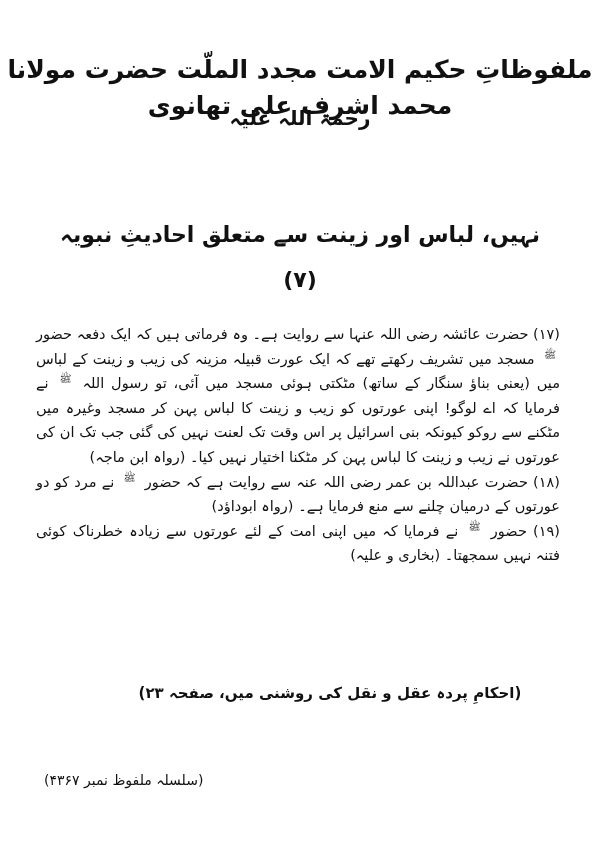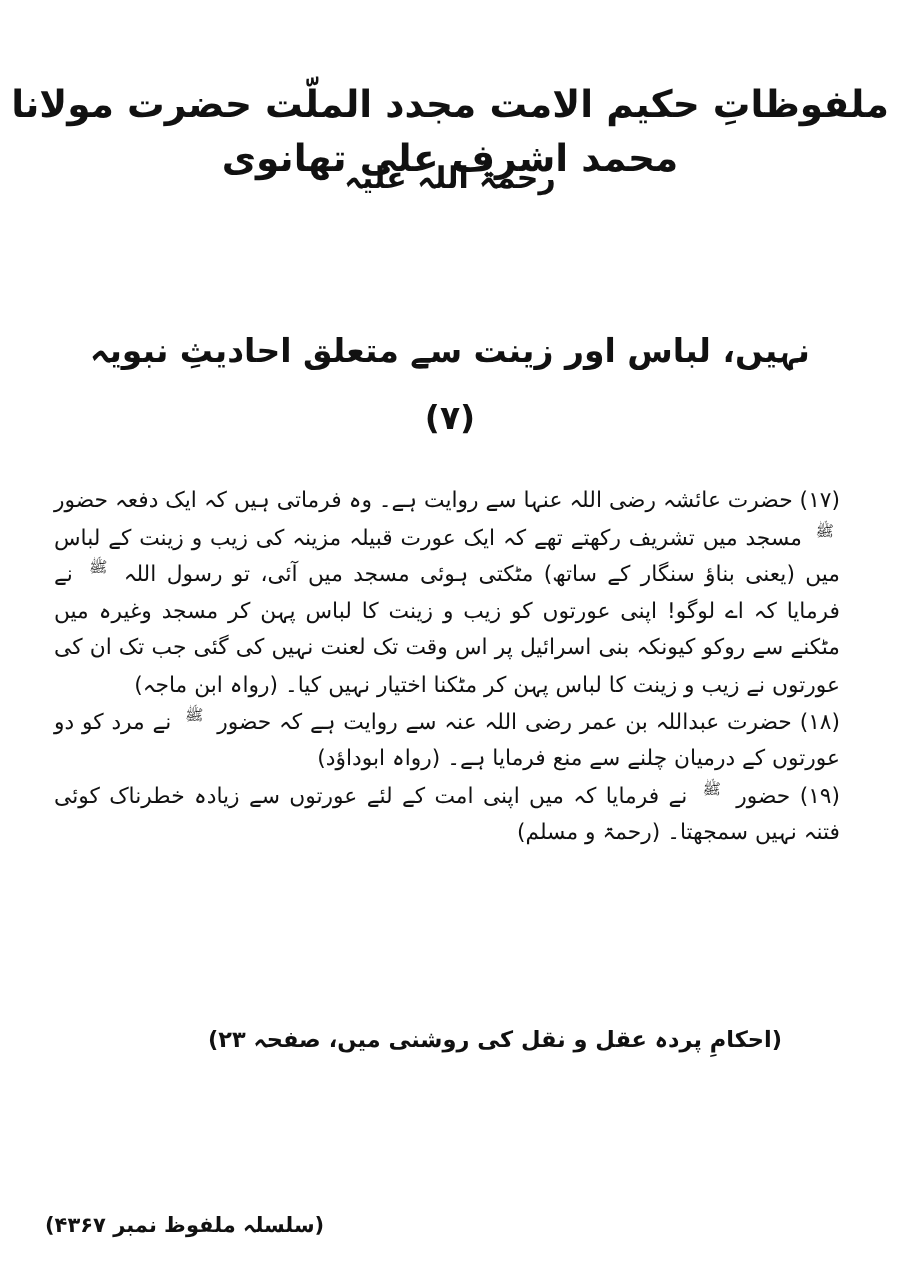--- a/index.html
+++ b/index.html
@@ -74,27 +74,26 @@
       left: 0; right: 0;
       top: 680px;
       text-align: center;
       font-weight: bold;
       font-size: 15px;
       line-height: 26px;
       padding-left: 60px;
     }
     .series {
       position: absolute;
-      left: 30px;
+      left: 44px;
       top: 768px;
-      font-weight: bold;
+      font-weight: normal;
       font-size: 14px;
       line-height: 24px;
       direction: rtl;
-      margin-top: 37px;
     }
   </style>
 </head>
 <body>
 
 <div class="page">
 
   <div class="title line2">رحمۃ اللہ علیہ</div>
   <div class="title line1">ملفوظاتِ حکیم الامت مجدد الملّت حضرت مولانا محمد اشرف علی تھانوی</div>
 
@@ -119,21 +118,21 @@
       <span class="pbuh">ﷺ</span>
       <span>نے مرد کو دو عورتوں کے درمیان چلنے سے منع فرمایا ہے۔</span>
       <span>(رواہ ابوداؤد)</span>
     </p>
 
     <p class="hadith">
       <span>(۱۹)</span>
       <span>حضور</span>
       <span class="pbuh">ﷺ</span>
       <span>نے فرمایا کہ میں اپنی امت کے لئے عورتوں سے زیادہ خطرناک کوئی فتنہ نہیں سمجھتا۔</span>
-      <span>(رحمۃ و مسلم)</span>
+      <span>(بخاری و علیہ)</span>
     </p>
 
   </div>
 
   <div class="source-ref">(احکامِ پردہ عقل و نقل کی روشنی میں، صفحہ ۲۳)</div>
 
   <div class="series">(سلسلہ ملفوظ نمبر ۴۳۶۷)</div>
 
 </div>
 

